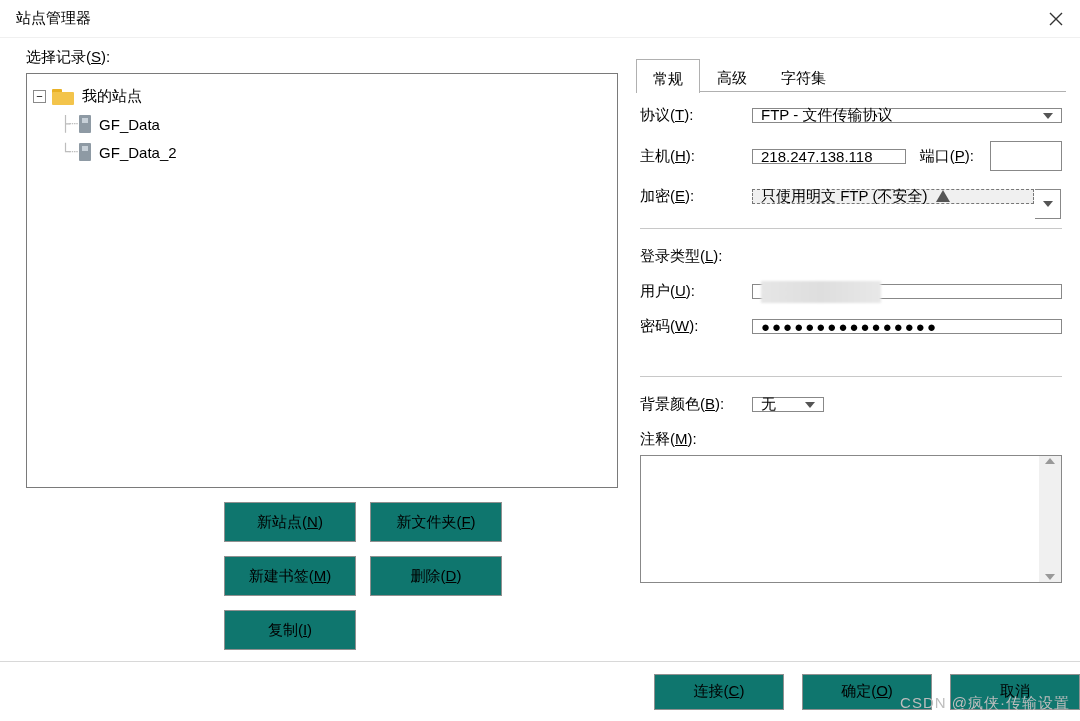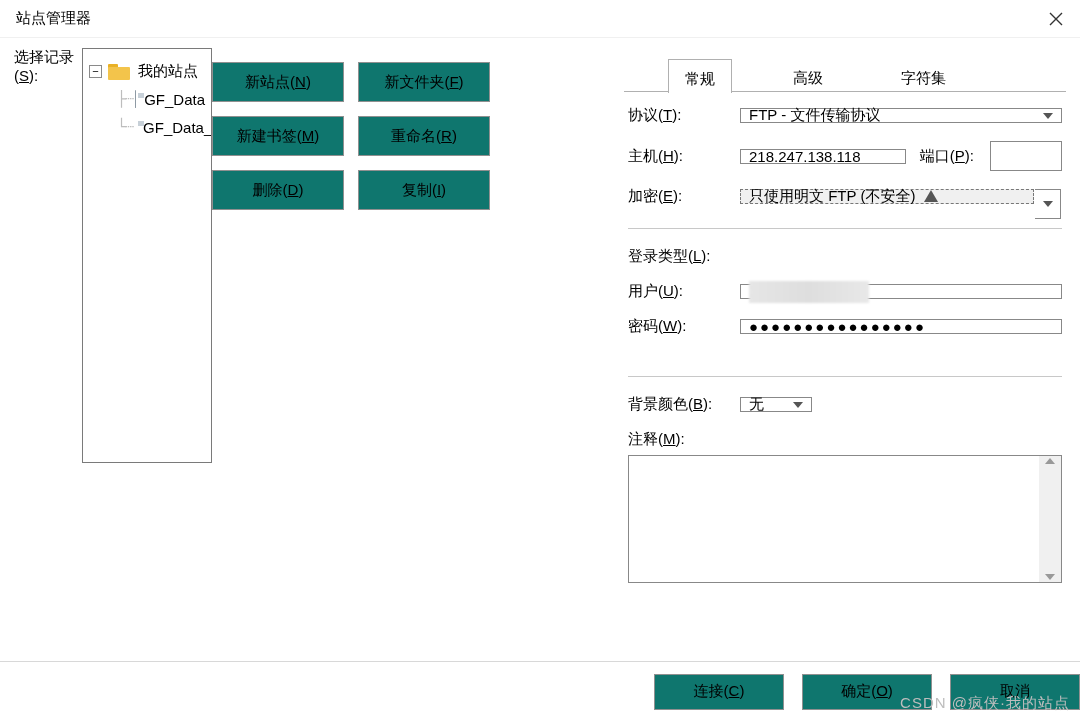--- a/index.html
+++ b/index.html
@@ -24,21 +24,21 @@
     display: flex; align-items: center; justify-content: center;
     cursor: default;
   }
   .close svg { width: 14px; height: 14px; }
 
   .main {
     position: absolute; left: 0; top: 38px; right: 0; bottom: 60px;
     display: flex;
     padding: 10px 14px 0 14px;
   }
-  .left-pane { width: 592px; display: flex; flex-direction: row; }
+  .left-pane { width: 592px; display: flex; flex-direction: column; margin-left: 12px; }
   .right-pane { flex: 1; display: flex; flex-direction: column; padding-left: 18px; }
 
   .select-label { margin-bottom: 6px; }
   .tree-box {
     border: 1px solid #7a7a7a;
     background: #fff;
     height: 415px;
     padding: 8px 6px;
     overflow: hidden;
   }
@@ -109,21 +109,20 @@
     margin-top: 10px;
   }
   .tab {
     padding: 6px 16px 0 16px;
     border: 1px solid transparent;
     border-bottom: none;
     height: 34px;
     display: flex; align-items: center;
     position: relative;
     cursor: default;
-    margin-left: 44px;
   }
   .tab.active {
     border-color: #b0b0b0;
     background: #fff;
     top: 1px;
     height: 34px;
   }
 
   .form-block { padding: 14px 4px 0 4px; }
   .form-row {
@@ -268,23 +267,20 @@
       <div class="btn">
           <span>新站点(<span class="u">N</span>)</span>
         </div>
       <div class="btn">
           <span>新文件夹(<span class="u">F</span>)</span>
         </div>
       <div class="btn">
           <span>新建书签(<span class="u">M</span>)</span>
         </div>
       <div class="btn">
-          <span>重命名(<span class="u">R</span>)</span>
-        </div>
-      <div class="btn">
           <span>删除(<span class="u">D</span>)</span>
         </div>
       <div class="btn">
           <span>复制(<span class="u">I</span>)</span>
         </div>
     </div>
   </div>
 
   <div class="right-pane">
     <div class="tabs">
@@ -369,13 +365,13 @@
 <div class="footer">
   <div class="btn">
       <span>连接(<span class="u">C</span>)</span>
     </div>
   <div class="btn">
       <span>确定(<span class="u">O</span>)</span>
     </div>
   <div class="btn">取消</div>
 </div>
 
-<div class="watermark">CSDN @疯侠·我的站点</div>
+<div class="watermark">CSDN @疯侠·传输设置</div>
 
 </body></html>

